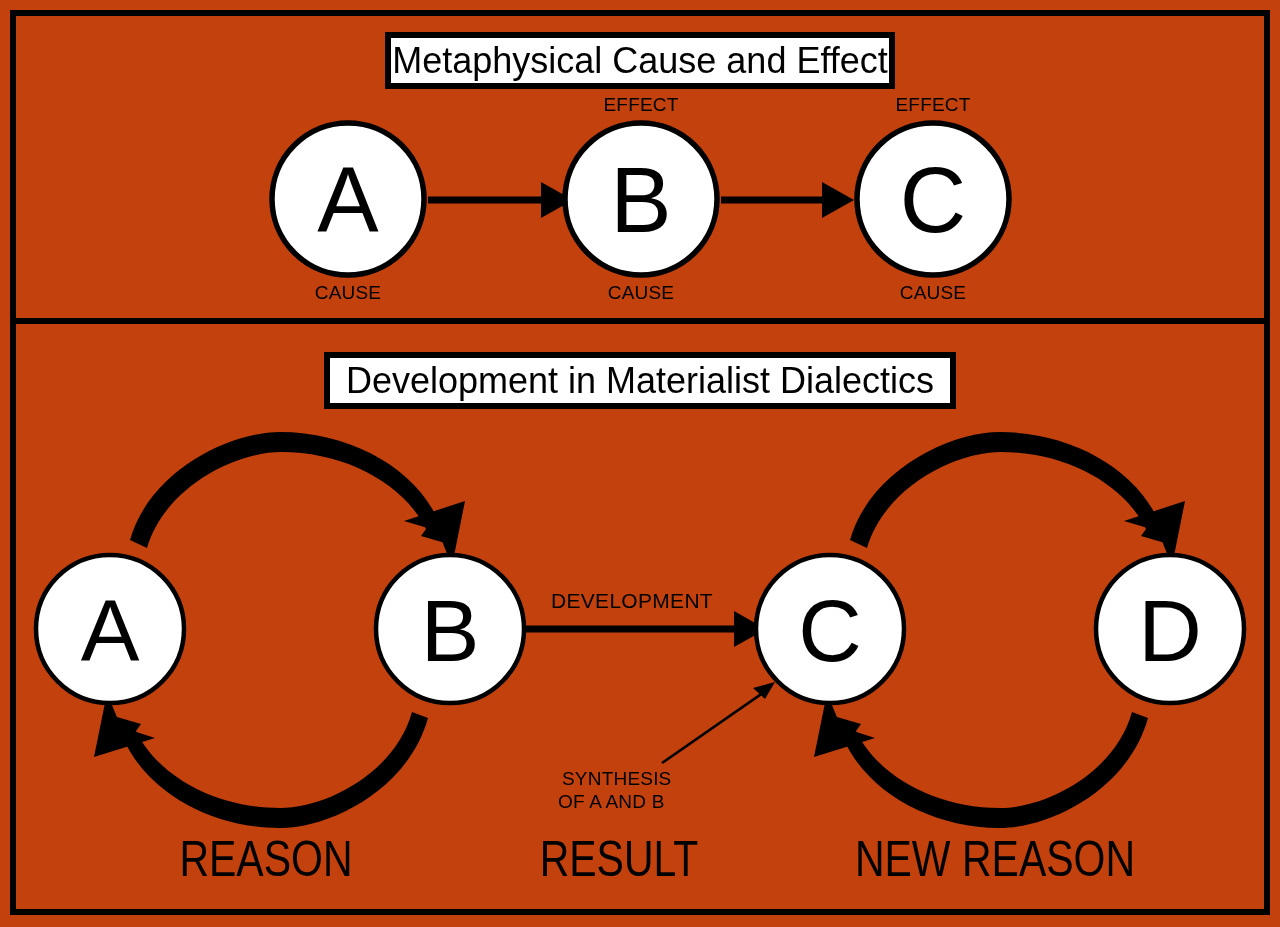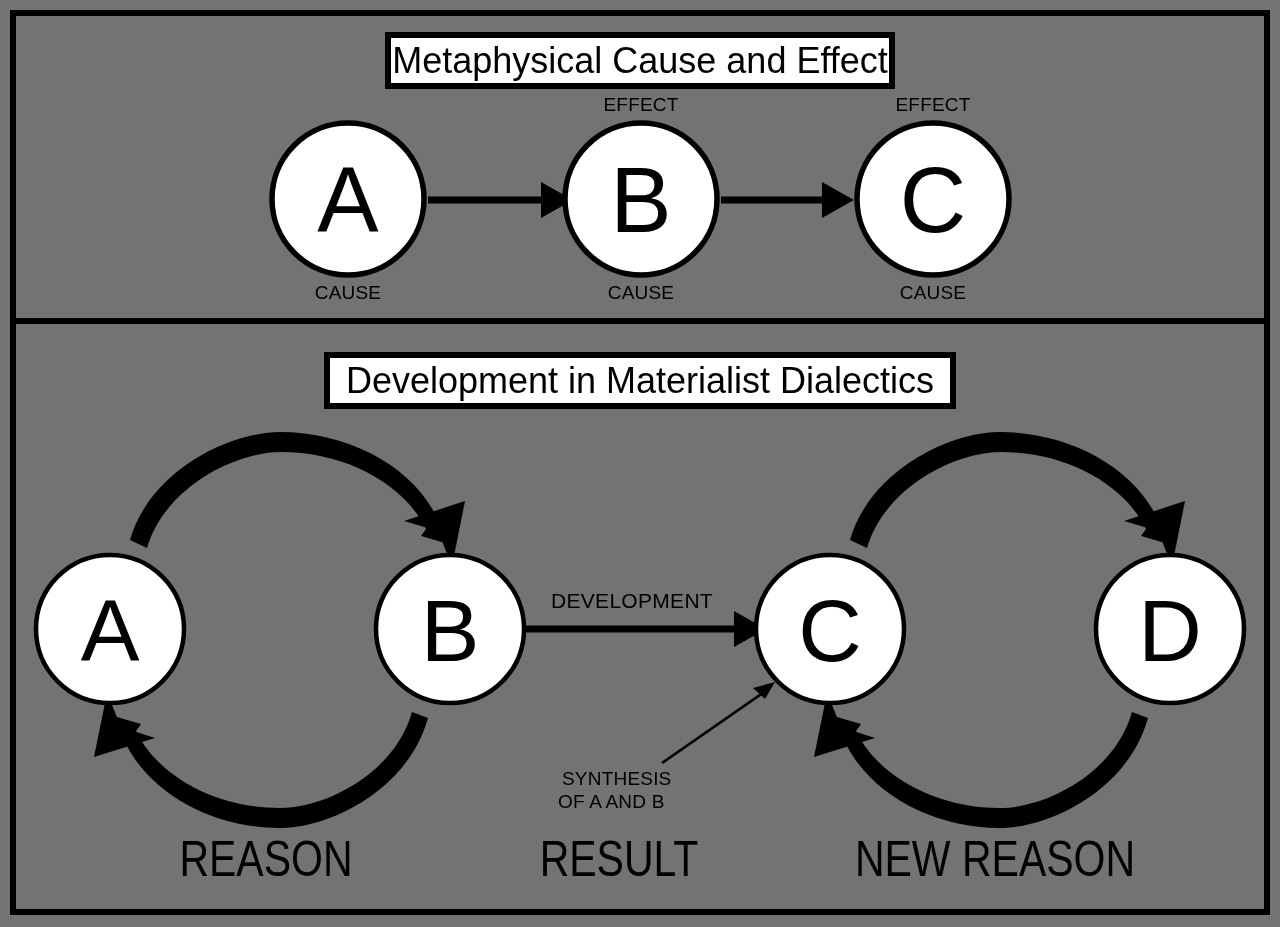--- a/index.html
+++ b/index.html
@@ -10,21 +10,21 @@
   body {
     width: 1280px;
     height: 927px;
     font-family: "Liberation Sans", sans-serif;
     overflow: hidden;
   }
   #diagram-root {
     position: relative;
     width: 1280px;
     height: 927px;
-    background: #737373;
+    background: #c2410c;
   }
   svg.canvas {
     display: block;
     width: 1280px;
     height: 927px;
   }
   .node-letter {
     font-family: "Liberation Sans", sans-serif;
     font-weight: 400;
     text-anchor: middle;

